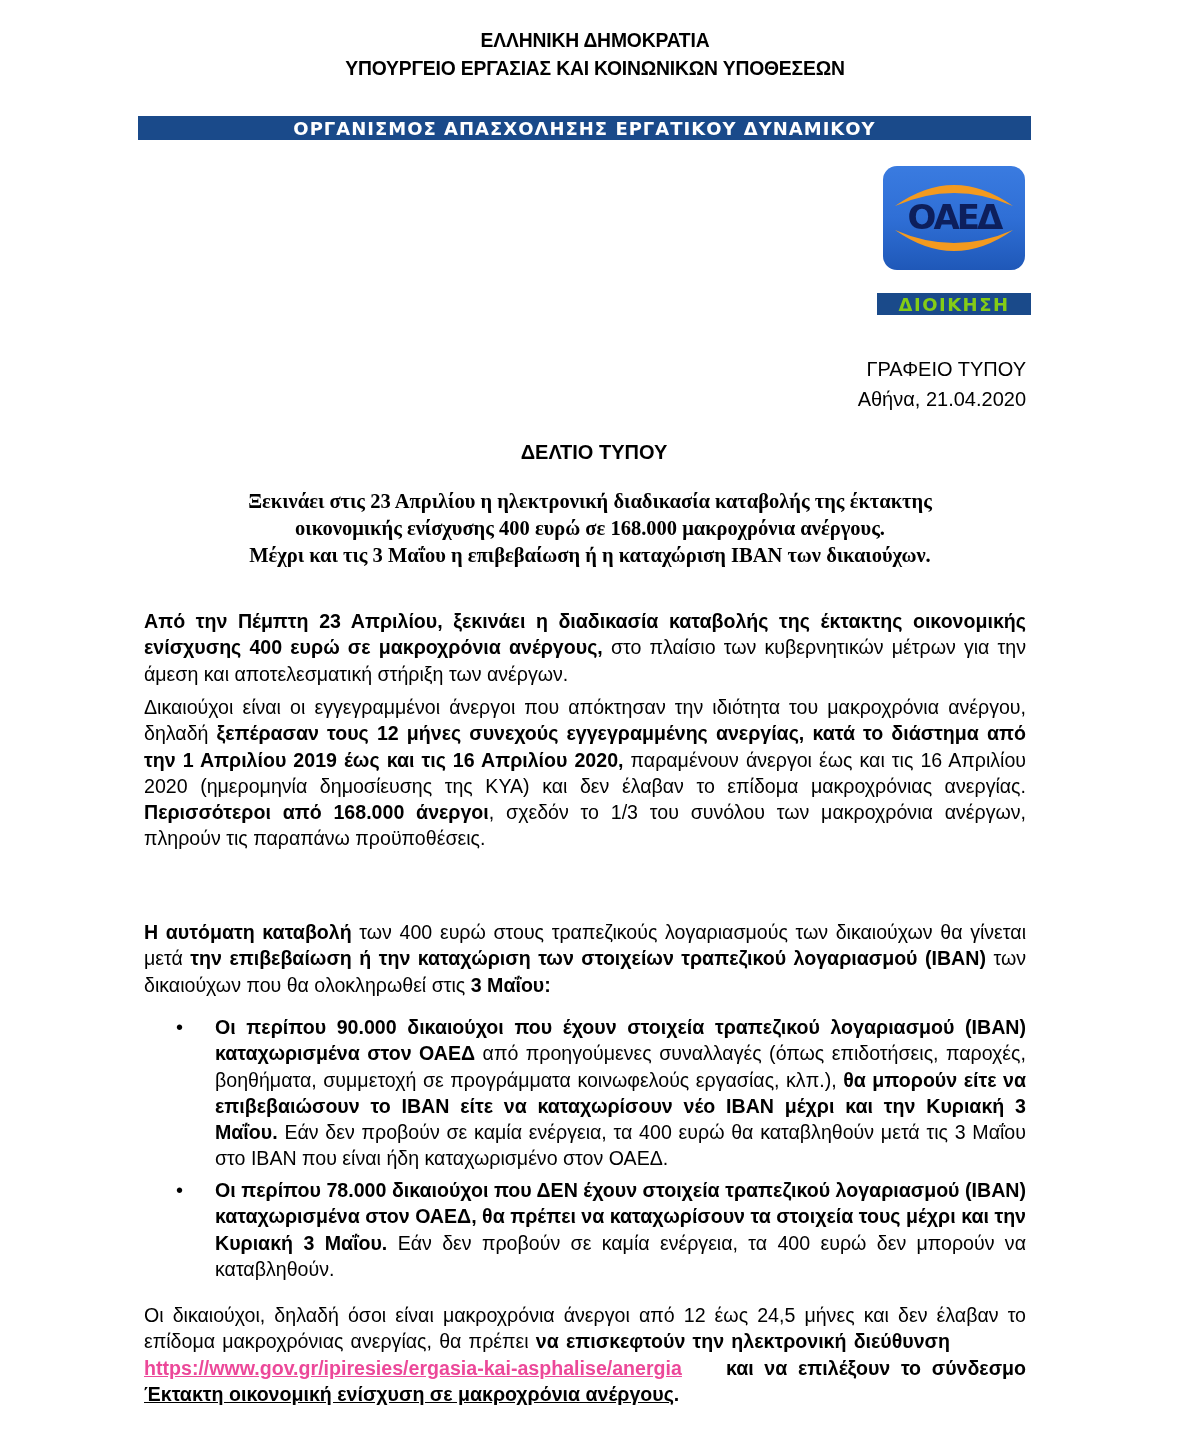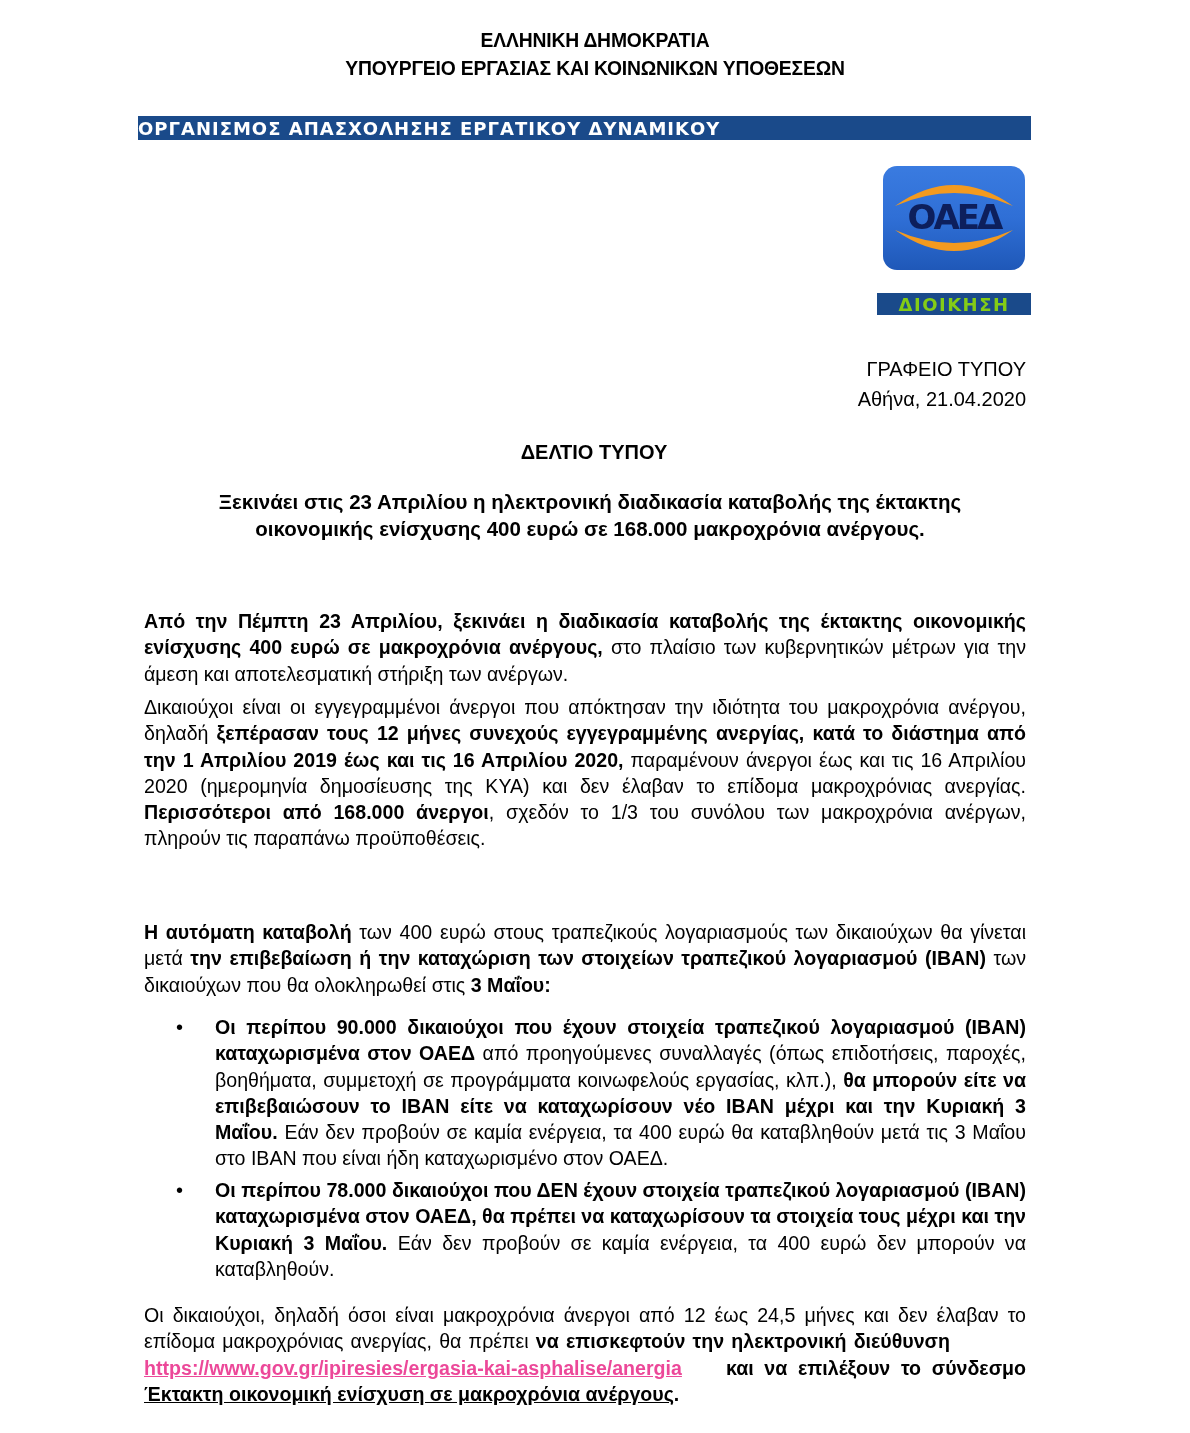--- a/index.html
+++ b/index.html
@@ -9,21 +9,21 @@
     }
     .head-line {
       position: absolute; left: 0; width: 1190px; text-align: center;
       font-weight: bold; font-size: 21px; letter-spacing: -0.2px;
       transform: scaleX(0.92); transform-origin: center;
     }
     #gov { top: 28px; }
     #ministry { top: 56px; }
     .banner {
       position: absolute; left: 138px; top: 116px; width: 893px; height: 24px;
-      background: #1a4a8a; color: #ffffff; 
+      background: #1a4a8a; color: #ffffff; text-align: center;
       font-family: "DejaVu Sans", sans-serif; font-weight: bold; font-size: 18px;
       line-height: 25px; letter-spacing: 1px;
     }
     .logo {
       position: absolute; left: 883px; top: 166px; width: 142px; height: 104px;
       background: linear-gradient(180deg, #3a7be0 0%, #2f6fd6 50%, #1f58b8 100%);
       border-radius: 14px;
     }
     .logo svg { position: absolute; left: 0; top: 0; }
     .admin {
@@ -36,21 +36,21 @@
       position: absolute; right: 164px; font-size: 20px;
     }
     #press-office { top: 358px; }
     #press-date { top: 388px; }
     .release-title {
       position: absolute; top: 441px; left: 0; width: 1188px; text-align: center;
       font-weight: bold; font-size: 20px;
     }
     .subtitle {
       position: absolute; top: 488px; left: 140px; width: 900px; text-align: center;
-      font-weight: bold; font-size: 20.5px; line-height: 27px;
+      font-weight: bold; font-size: 20.5px; line-height: 27px; font-family: Liberation Serif, serif;
     }
     .para {
       position: absolute; left: 144px; width: 882px; text-align: justify;
       font-size: 19.6px; line-height: 26.3px;
     }
     .para b { font-weight: bold; }
     #p1 { top: 608px; }
     #p2 { top: 694px; }
     #p3 { top: 871px; margin-top: 48px; }
     .bullet {
@@ -87,20 +87,21 @@
 <div class="admin">ΔΙΟΙΚΗΣΗ</div>
 
 <div id="press-office" class="right-info">ΓΡΑΦΕΙΟ ΤΥΠΟΥ</div>
 <div id="press-date" class="right-info">Αθήνα, 21.04.2020</div>
 
 <div class="release-title">ΔΕΛΤΙΟ ΤΥΠΟΥ</div>
 
 <div class="subtitle">
   <div>Ξεκινάει στις 23 Απριλίου η ηλεκτρονική διαδικασία καταβολής της έκτακτης</div>
   <div>οικονομικής ενίσχυσης 400 ευρώ σε 168.000 μακροχρόνια ανέργους.</div>
+  <div>Μέχρι και τις 3 Μαΐου η επιβεβαίωση ή η καταχώριση IBAN των δικαιούχων.</div>
 </div>
 
 <div id="p1" class="para"><b>Από την Πέμπτη 23 Απριλίου, ξεκινάει η διαδικασία καταβολής της έκτακτης οικονομικής ενίσχυσης 400 ευρώ σε μακροχρόνια ανέργους,</b><span> στο πλαίσιο των κυβερνητικών μέτρων για την άμεση και αποτελεσματική στήριξη των ανέργων.</span></div>
 
 <div id="p2" class="para"><span>Δικαιούχοι είναι οι εγγεγραμμένοι άνεργοι που απόκτησαν την ιδιότητα του μακροχρόνια ανέργου, δηλαδή </span><b>ξεπέρασαν τους 12 μήνες συνεχούς εγγεγραμμένης ανεργίας, κατά το διάστημα από την 1 Απριλίου 2019 έως και τις 16 Απριλίου 2020,</b><span> παραμένουν άνεργοι έως και τις 16 Απριλίου 2020 (ημερομηνία δημοσίευσης της ΚΥΑ) και δεν έλαβαν το επίδομα μακροχρόνιας ανεργίας. </span><b>Περισσότεροι από 168.000 άνεργοι</b><span>, σχεδόν το 1/3 του συνόλου των μακροχρόνια ανέργων, πληρούν τις παραπάνω προϋποθέσεις.</span></div>
 
 <div id="p3" class="para"><b>Η αυτόματη καταβολή</b><span> των 400 ευρώ στους τραπεζικούς λογαριασμούς των δικαιούχων θα γίνεται μετά </span><b>την επιβεβαίωση ή την καταχώριση των στοιχείων τραπεζικού λογαριασμού (IBAN)</b><span> των δικαιούχων που θα ολοκληρωθεί στις </span><b>3 Μαΐου:</b></div>
 
 <div id="b1" class="bullet"><b>Οι περίπου 90.000 δικαιούχοι που έχουν στοιχεία τραπεζικού λογαριασμού (IBAN) καταχωρισμένα στον ΟΑΕΔ</b><span> από προηγούμενες συναλλαγές (όπως επιδοτήσεις, παροχές, βοηθήματα, συμμετοχή σε προγράμματα κοινωφελούς εργασίας, κλπ.), </span><b>θα μπορούν είτε να επιβεβαιώσουν το IBAN είτε να καταχωρίσουν νέο IBAN μέχρι και την Κυριακή 3 Μαΐου.</b><span> Εάν δεν προβούν σε καμία ενέργεια, τα 400 ευρώ θα καταβληθούν μετά τις 3 Μαΐου στο IBAN που είναι ήδη καταχωρισμένο στον ΟΑΕΔ.</span></div>
 

